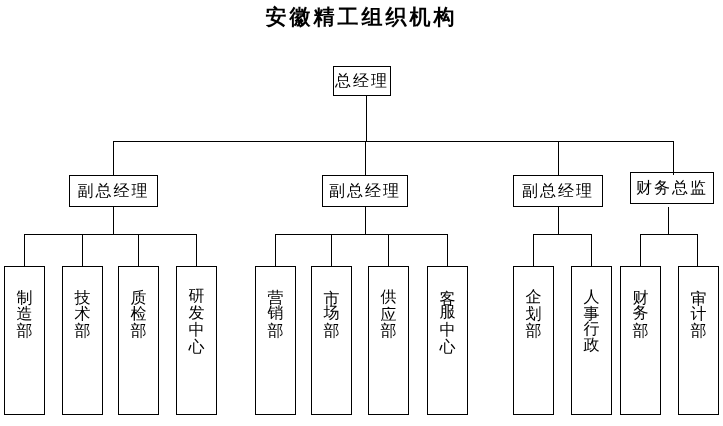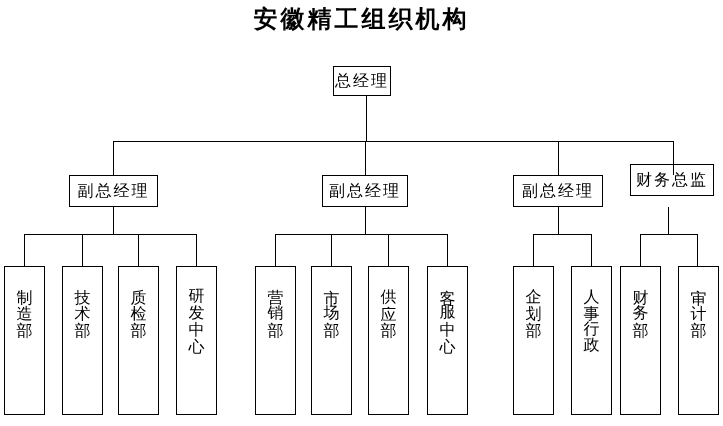--- a/index.html
+++ b/index.html
@@ -15,21 +15,21 @@
     height: 426px;
     background: #ffffff;
     overflow: hidden;
   }
   .chart-title {
     position: absolute;
     top: 3px;
     left: 0;
     width: 100%;
     text-align: center;
-    font-size: 24px;
+    font-size: 21px;
     font-weight: bold;
     letter-spacing: 3px;
     font-family: "Liberation Serif", serif;
   }
   .box {
     position: absolute;
     box-sizing: border-box;
     border: 1px solid #000000;
     background: #ffffff;
     display: flex;
@@ -56,21 +56,21 @@
     background: #000000;
   }
   .h { height: 1px; }
   .v { width: 1px; }
 
   
   .gm   { left: 333px; top: 66px;  width: 58px; height: 30px; }
   .dgm1 { left: 69px;  top: 175px; width: 89px; height: 32px; }
   .dgm2 { left: 322px; top: 175px; width: 86px; height: 32px; }
   .dgm3 { left: 513px; top: 175px; width: 90px; height: 32px; }
-  .cfo  { left: 630px; top: 164px; width: 84px; height: 32px; }
+  .cfo  { left: 630px; top: 172px; width: 84px; height: 32px; }
 
   .dept { top: 266px; width: 41px; height: 149px; }
   .d0  { left: 4px; }
   .d1  { left: 62px; }
   .d2  { left: 118px; }
   .d3  { left: 176px; }
   .d4  { left: 255px; }
   .d5  { left: 311px; }
   .d6  { left: 368px; }
   .d7  { left: 427px; }

